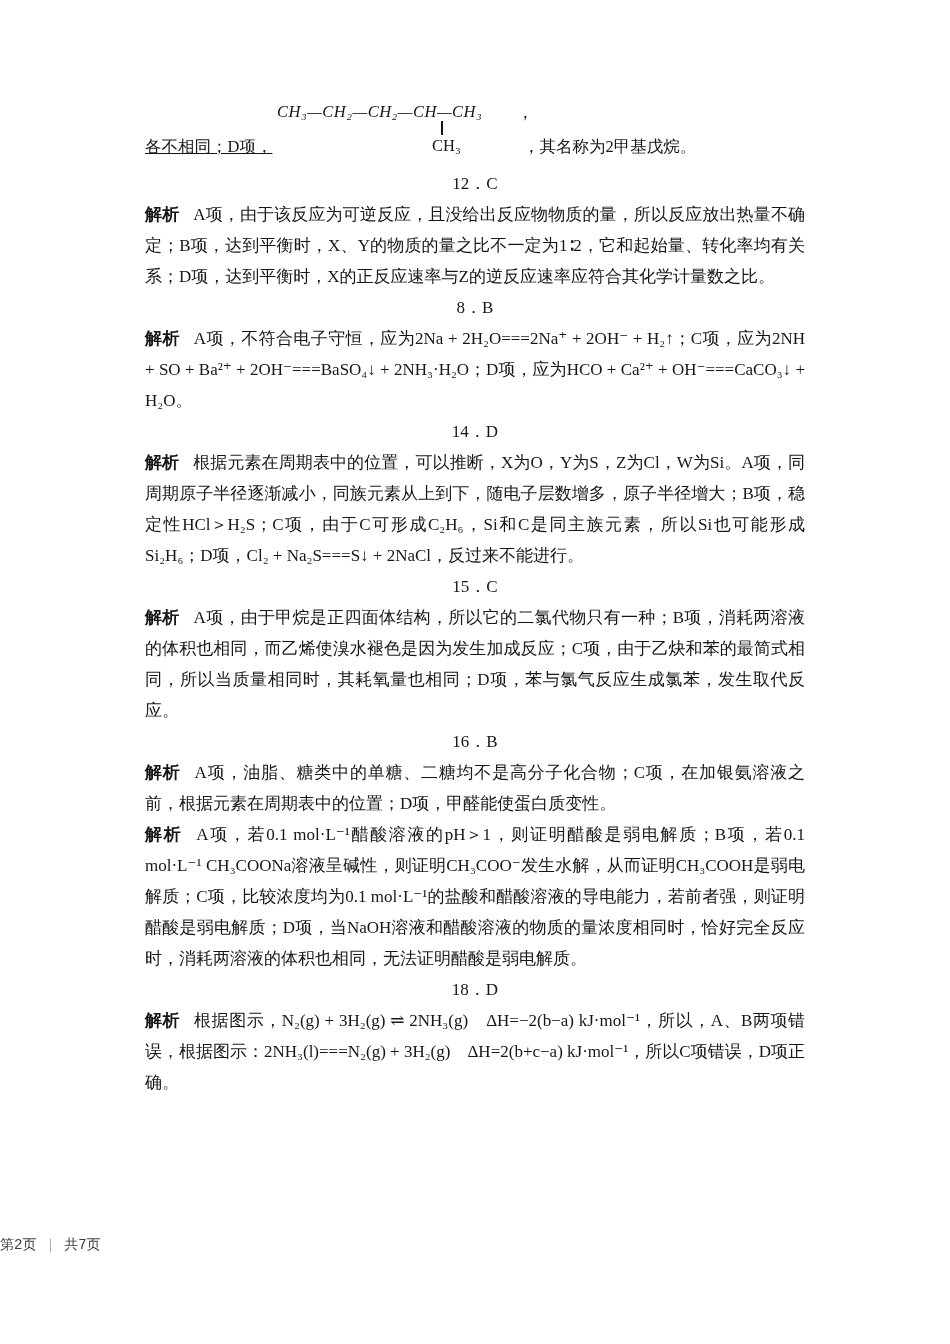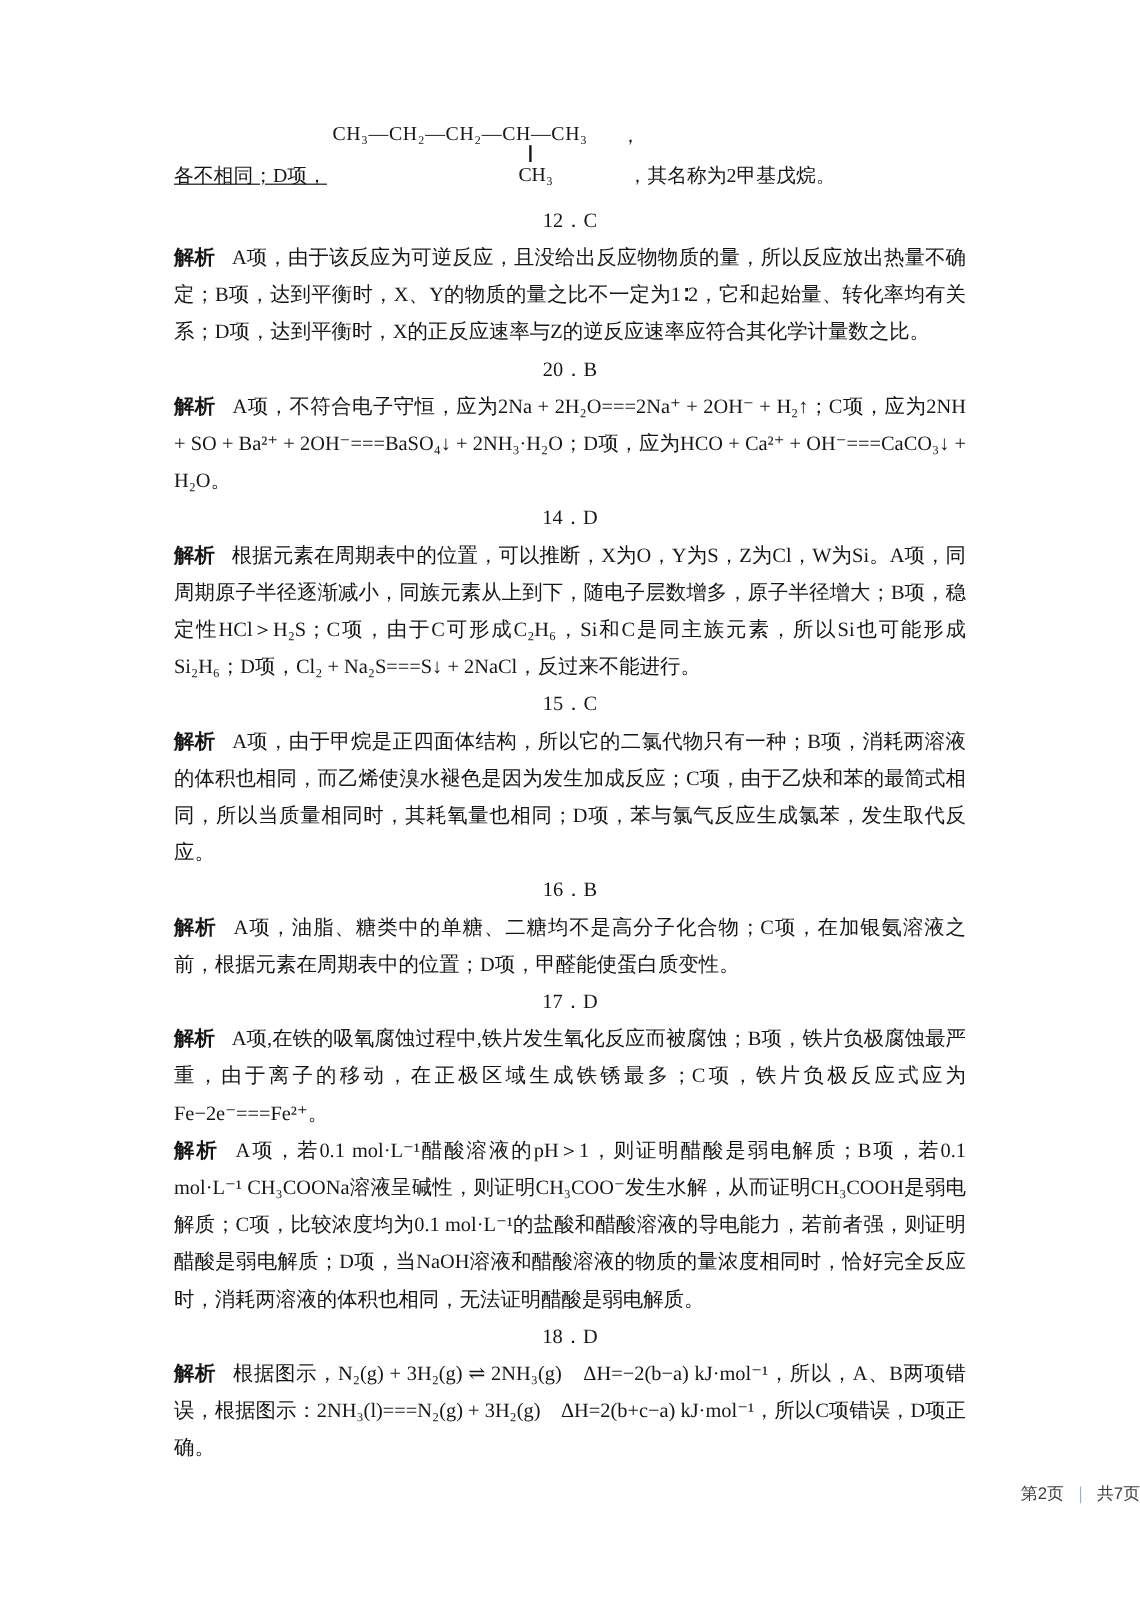--- a/index.html
+++ b/index.html
@@ -8,21 +8,21 @@
     width: 950px; height: 1344px;
     position: relative; overflow: hidden;
     font-family: "Liberation Serif", "DejaVu Serif", serif;
     color: #161616;
   }
   .page { position: absolute; inset: 0; }
   .content { position: absolute; left: 145px; right: 145px; top: 102px; }
 
   
   .structure { position: relative; height: 66px; font-size: 16.5px; }
-  .chain { position: absolute; left: 132px; top: 0; letter-spacing: 0.5px; white-space: nowrap; }
+  .chain { position: absolute; left: 132px; top: 0; letter-spacing: 0.5px; white-space: nowrap; font-style: italic; }
   .chain-comma { position: absolute; left: 372px; top: 0; }
   .left-text { position: absolute; left: 0; top: 34px; white-space: nowrap; text-decoration: underline; }
   .vert-bond { position: absolute; left: 296px; top: 19px; width: 1.5px; height: 14px; background: #161616; }
   .branch { position: absolute; left: 287px; top: 34px; }
   .right-text { position: absolute; left: 378px; top: 34px; white-space: nowrap; }
 
   
   .qnum {
     font-size: 17px; line-height: 31px;
     text-align: center;
@@ -34,23 +34,23 @@
   .jiexi {
     font-family: "Liberation Sans", "DejaVu Sans", sans-serif;
     font-weight: 700;
     margin-right: 14px;
     margin-top: 19px;
   }
 
   
   .footer {
     position: absolute; left: 0; right: 0; top: 1236px;
-    text-align: right;
+    text-align: left;
     font-size: 14px; color: #3c3c3c;
-    font-family: Liberation Sans, sans-serif;
+    font-family: Liberation Mono, monospace;
   }
   .footer .divider { color: #93a4bd; margin: 0 7px; font-size: 14px; }
 </style>
 </head>
 <body>
 
 <div class="page">
   <div class="content">
 
     <div class="structure">
@@ -61,43 +61,39 @@
       <span class="branch">CH₃</span>
       <span class="right-text">，其名称为2甲基戊烷。</span>
     </div>
 
     <section class="question">
       <p class="qnum">12．C</p>
       <p class="analysis"><span class="jiexi">解析</span><span>A项，由于该反应为可逆反应，且没给出反应物物质的量，所以反应放出热量不确定；B项，达到平衡时，X、Y的物质的量之比不一定为1∶2，它和起始量、转化率均有关系；D项，达到平衡时，X的正反应速率与Z的逆反应速率应符合其化学计量数之比。</span></p>
     </section>
 
     <section class="question">
-      <p class="qnum">20．B</p>
+      <p class="qnum">8．B</p>
       <p class="analysis"><span class="jiexi">解析</span><span>A项，不符合电子守恒，应为2Na + 2H₂O===2Na⁺ + 2OH⁻ + H₂↑；C项，应为2NH + SO + Ba²⁺ + 2OH⁻===BaSO₄↓ + 2NH₃·H₂O；D项，应为HCO + Ca²⁺ + OH⁻===CaCO₃↓ + H₂O。</span></p>
     </section>
 
     <section class="question">
       <p class="qnum">14．D</p>
       <p class="analysis"><span class="jiexi">解析</span><span>根据元素在周期表中的位置，可以推断，X为O，Y为S，Z为Cl，W为Si。A项，同周期原子半径逐渐减小，同族元素从上到下，随电子层数增多，原子半径增大；B项，稳定性HCl＞H₂S；C项，由于C可形成C₂H₆，Si和C是同主族元素，所以Si也可能形成Si₂H₆；D项，Cl₂ + Na₂S===S↓ + 2NaCl，反过来不能进行。</span></p>
     </section>
 
     <section class="question">
       <p class="qnum">15．C</p>
       <p class="analysis"><span class="jiexi">解析</span><span>A项，由于甲烷是正四面体结构，所以它的二氯代物只有一种；B项，消耗两溶液的体积也相同，而乙烯使溴水褪色是因为发生加成反应；C项，由于乙炔和苯的最简式相同，所以当质量相同时，其耗氧量也相同；D项，苯与氯气反应生成氯苯，发生取代反应。</span></p>
     </section>
 
     <section class="question">
       <p class="qnum">16．B</p>
       <p class="analysis"><span class="jiexi">解析</span><span>A项，油脂、糖类中的单糖、二糖均不是高分子化合物；C项，在加银氨溶液之前，根据元素在周期表中的位置；D项，甲醛能使蛋白质变性。</span></p>
     </section>
 
-    <section class="question">
-      <p class="qnum">17．D</p>
-      <p class="analysis"><span class="jiexi">解析</span><span>A项,在铁的吸氧腐蚀过程中,铁片发生氧化反应而被腐蚀；B项，铁片负极腐蚀最严重，由于离子的移动，在正极区域生成铁锈最多；C项，铁片负极反应式应为 Fe−2e⁻===Fe²⁺。</span></p>
-    </section>
 
     <section class="question">
       <p class="analysis"><span class="jiexi">解析</span><span>A项，若0.1 mol·L⁻¹醋酸溶液的pH＞1，则证明醋酸是弱电解质；B项，若0.1 mol·L⁻¹ CH₃COONa溶液呈碱性，则证明CH₃COO⁻发生水解，从而证明CH₃COOH是弱电解质；C项，比较浓度均为0.1 mol·L⁻¹的盐酸和醋酸溶液的导电能力，若前者强，则证明醋酸是弱电解质；D项，当NaOH溶液和醋酸溶液的物质的量浓度相同时，恰好完全反应时，消耗两溶液的体积也相同，无法证明醋酸是弱电解质。</span></p>
     </section>
 
     <section class="question">
       <p class="qnum">18．D</p>
       <p class="analysis"><span class="jiexi">解析</span><span>根据图示，N₂(g) + 3H₂(g) ⇌ 2NH₃(g)　ΔH=−2(b−a) kJ·mol⁻¹，所以，A、B两项错误，根据图示：2NH₃(l)===N₂(g) + 3H₂(g)　ΔH=2(b+c−a) kJ·mol⁻¹，所以C项错误，D项正确。</span></p>
     </section>
 

